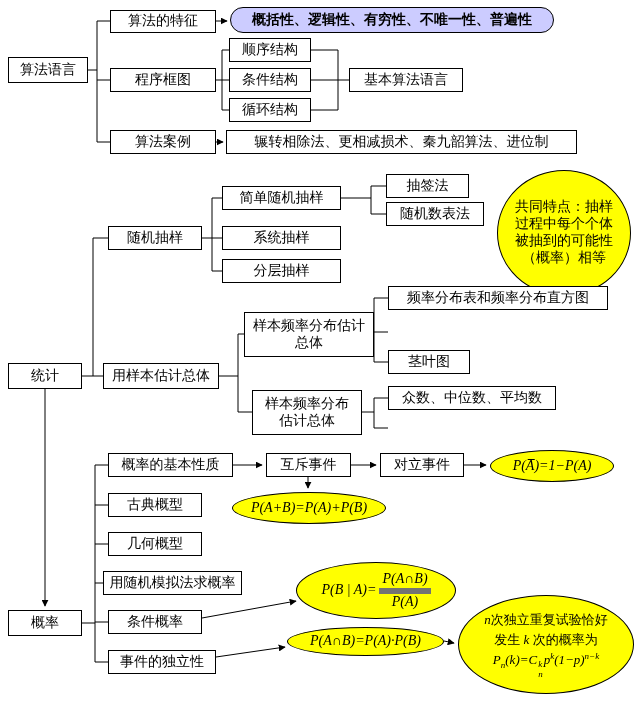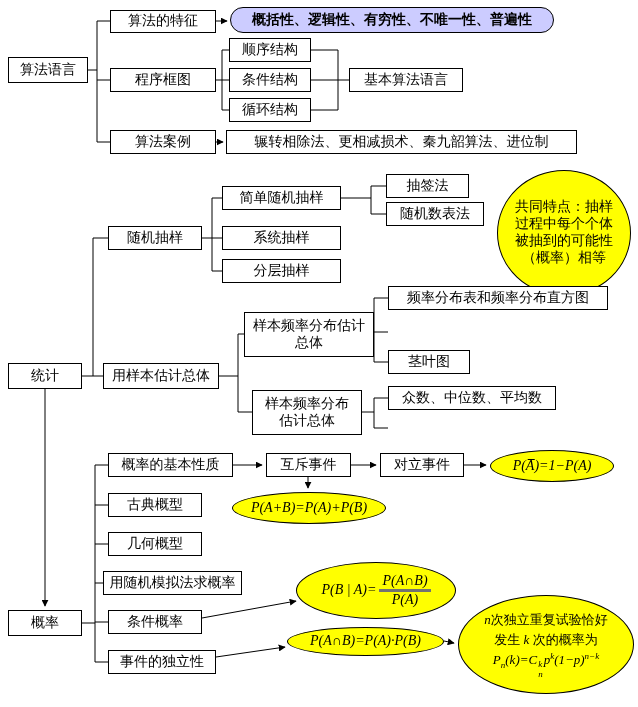--- a/index.html
+++ b/index.html
@@ -13,21 +13,21 @@
     background:#fff;border:1px solid #000;
     display:flex;align-items:center;justify-content:center;
     font-size:14px;line-height:1.2;text-align:center;white-space:nowrap;
     padding:2px 4px;
   }
   .box.wrap{white-space:normal;}
   .ellipse{border-radius:50%;background:#ffff00;}
   .stadium{border-radius:14px;background:#ccccff;color:#000000;font-weight:bold;}
   .formula{font-style:italic;font-family:"Liberation Serif","DejaVu Serif",serif;}
   .frac{display:inline-flex;flex-direction:column;align-items:center;margin-left:3px;line-height:1.15;}
-  .frac .num{border-bottom:3px solid #737373;padding:0 3px;}
+  .frac .num{border-bottom:6px solid #737373;padding:0 3px;}
   .cstack{display:inline-flex;flex-direction:column;font-size:9px;line-height:1.05;vertical-align:-3px;text-align:left;margin:0 1px;}
   .note-lines{white-space:normal;line-height:1.55;font-size:13px;}
   sub,sup{font-size:9px;}
 </style>
 </head>
 <body>
 
 <div class="canvas">
 
   <svg class="wires" width="638" height="707">

